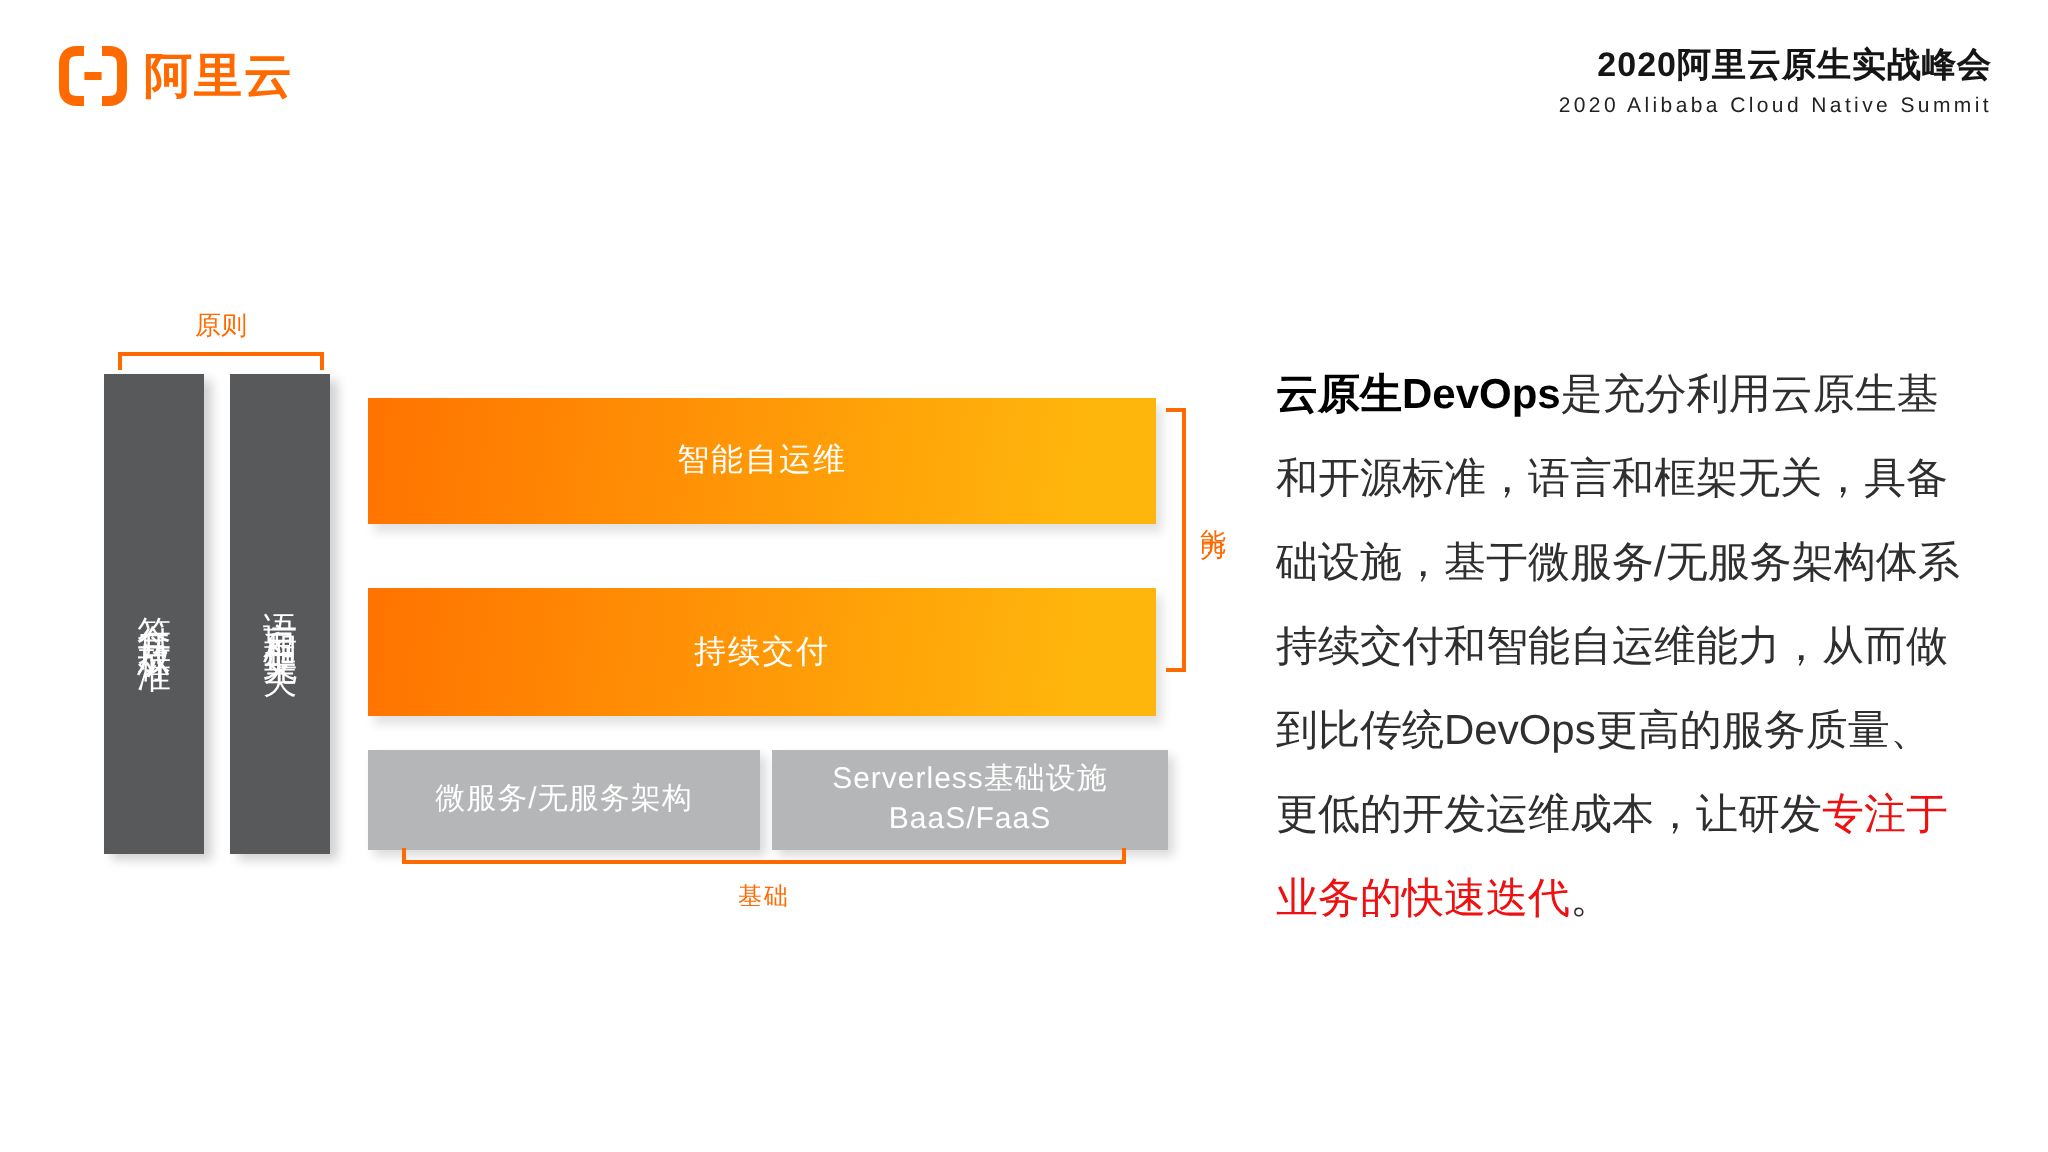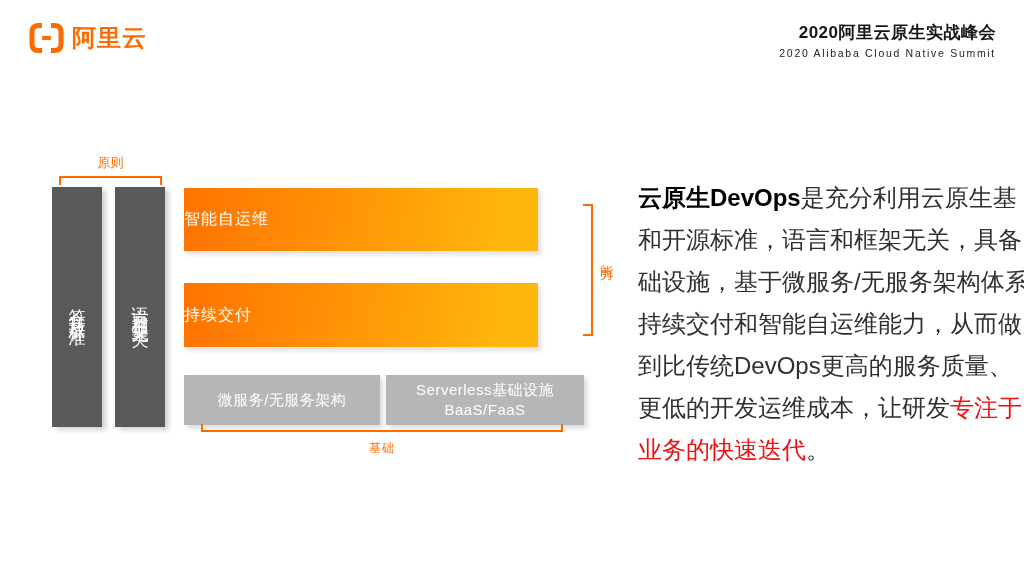--- a/index.html
+++ b/index.html
@@ -24,25 +24,25 @@
     border-top:2px solid #FF6A00; border-left:2px solid #FF6A00; border-right:2px solid #FF6A00; }
 
   .vbar { position:absolute; top:187px; width:50px; height:240px; background:#58595B;
     box-shadow:4px 3px 5px rgba(0,0,0,0.18);
     display:flex; align-items:center; justify-content:center; }
   .vbar-1 { left:52px; }
   .vbar-2 { left:115px; }
   .vbar-label { writing-mode:vertical-rl; text-orientation:upright; color:#ffffff;
     font-size:17px; letter-spacing:4px; }
 
-  .hbar { position:absolute; left:184px; width:354px;
+  .hbar { position:absolute; left:184px; width:394px;
     background:linear-gradient(97deg,#FF7300 0%,#FFB60C 90%);
     box-shadow:3px 4px 5px rgba(0,0,0,0.12);
-    display:flex; align-items:center; justify-content:flex-start;
-    color:#ffffff; font-size:16px; letter-spacing:1px; }
+    display:flex; align-items:center; justify-content:center;
+    color:#ffffff; font-size:16px; letter-spacing:1px;margin-top:11px; }
   .hbar-1 { top:188px; height:63px; }
   .hbar-2 { top:283px; height:64px; }
 
   .bracket-right { position:absolute; left:583px; top:204px; width:10px; height:132px;
     border-top:2px solid #FF6A00; border-right:2px solid #FF6A00; border-bottom:2px solid #FF6A00; }
   .capability-label { position:absolute; left:597px; top:254px; writing-mode:vertical-rl;
     text-orientation:upright; color:#FF6A00; font-size:13px; letter-spacing:3px; }
 
   .gbox { position:absolute; top:375px; height:50px; background:#B5B6B7;
     box-shadow:3px 3px 5px rgba(0,0,0,0.15);
@@ -51,21 +51,21 @@
   .gbox-1 { left:184px; width:196px; }
   .gbox-2 { left:386px; width:198px; }
 
   .bracket-bottom { position:absolute; left:201px; top:424px; width:362px; height:8px;
     border-bottom:2px solid #FF6A00; border-left:2px solid #FF6A00; border-right:2px solid #FF6A00; }
   .foundation-label { position:absolute; left:201px; top:440px; width:362px; text-align:center;
     color:#FF6A00; font-size:12px; letter-spacing:1px; }
 
   
   .paragraph { position:absolute; left:638px; top:177px; width:380px; }
-  .para-line { height:42px; line-height:42px; font-size:24px; color:#2f2f2f; white-space:nowrap; }
+  .para-line { height:42px; line-height:42px; font-size:21px; color:#2f2f2f; white-space:nowrap; }
   .seg-bold { font-weight:bold; color:#000; }
   .seg-red { color:#EE1111;text-align:center; }
 </style>
 </head>
 <body>
 
 <div class="slide">
 
   <div class="logo">
     <span>

